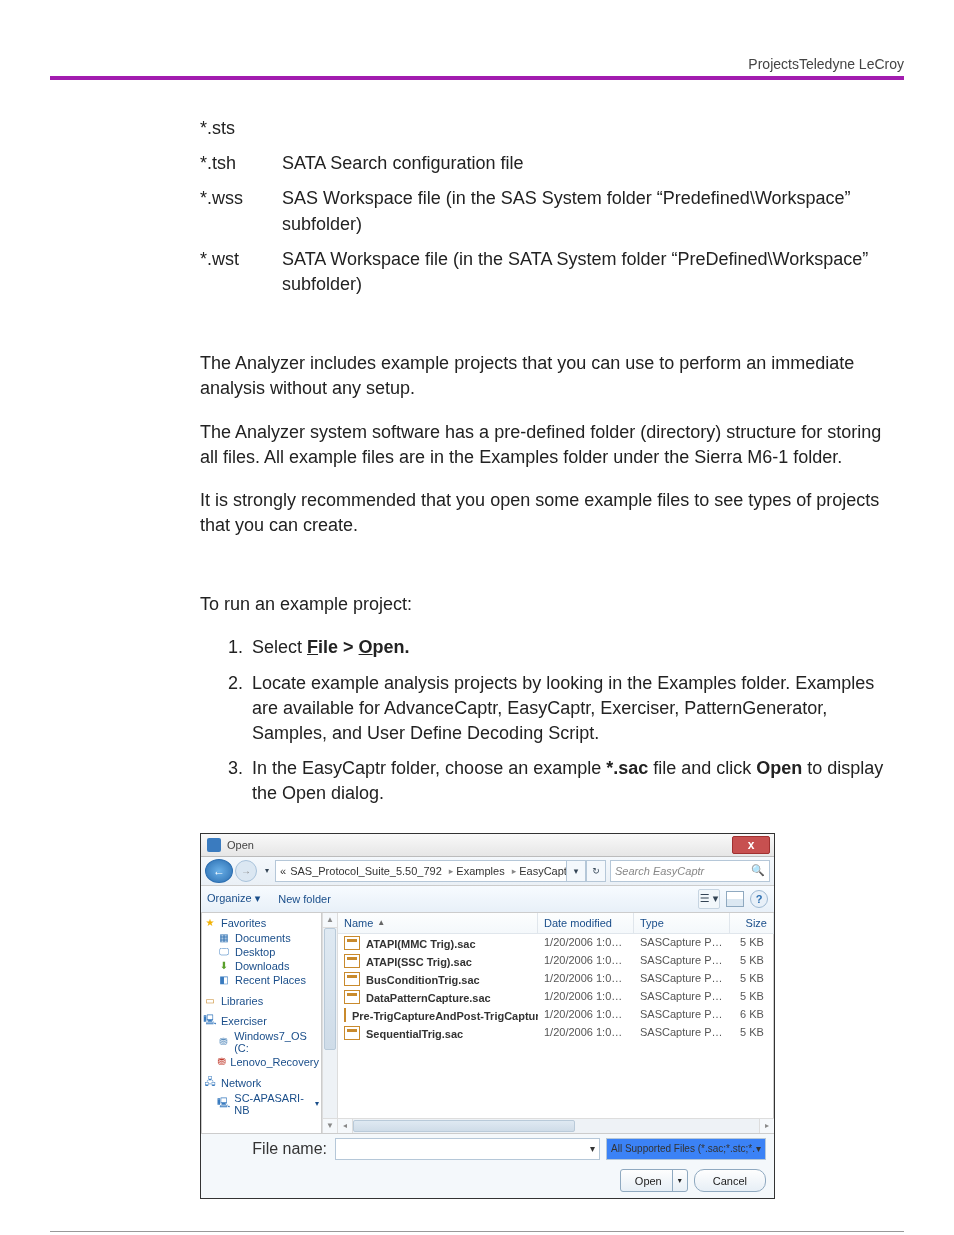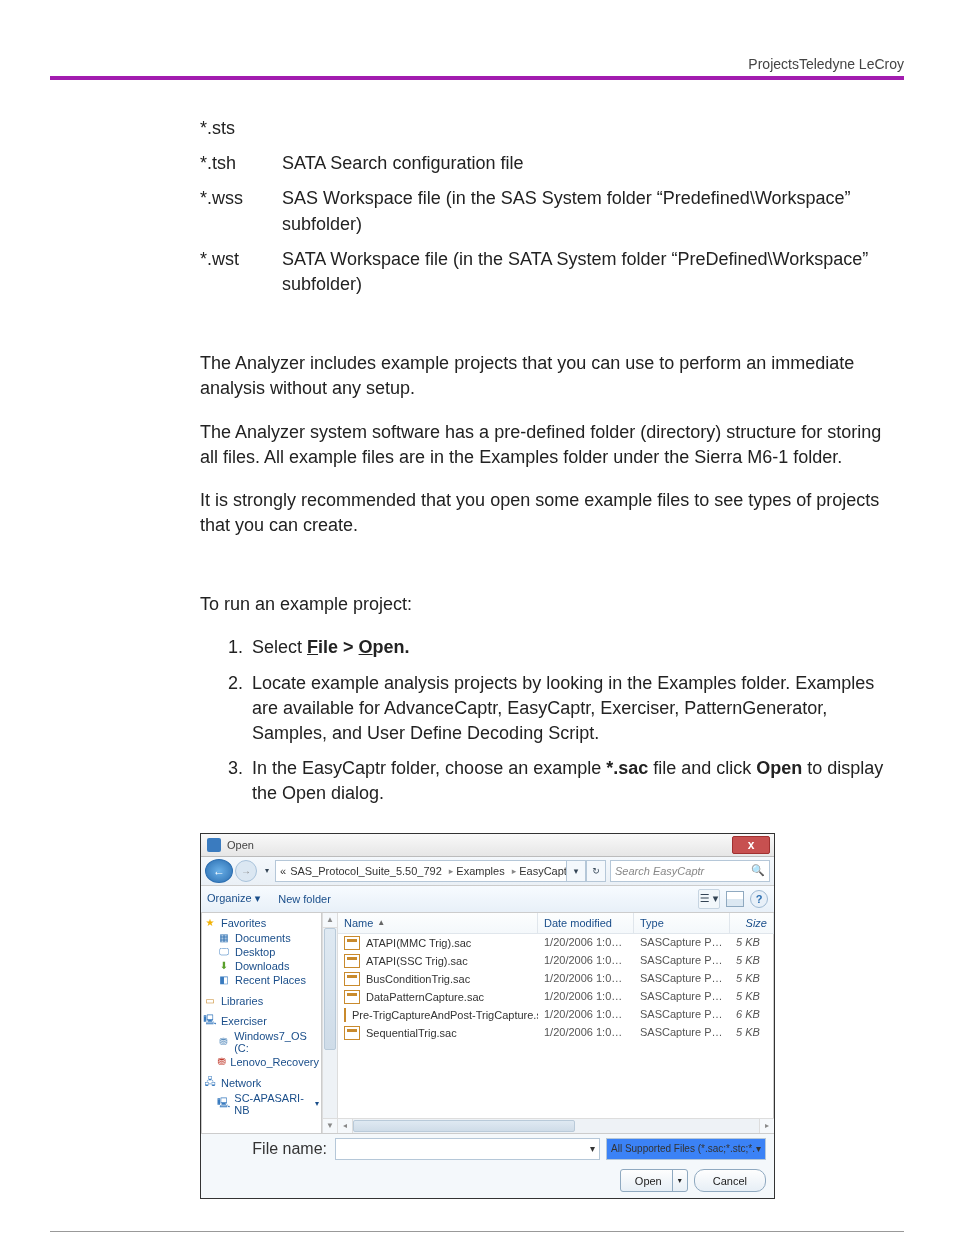--- a/index.html
+++ b/index.html
@@ -227,34 +227,34 @@
   .filehdr div {
     border-right:1px solid #e0e6ec;
     padding:3px 6px;
     box-sizing:border-box;
     overflow:hidden;white-space:nowrap;
     display:flex;align-items:center;gap:4px;
   }
   .col-name{flex:0 0 200px;}
   .col-date{flex:0 0 96px;}
   .col-type{flex:0 0 96px;text-align:right;}
-  .col-size{flex:1; text-align:left; justify-content:flex-end; border-right:none;font-style:italic;}
+  .col-size{flex:1; text-align:center; justify-content:flex-end; border-right:none;}
   .sort-caret{font-size:8px;color:#666;}
 
   .filelist { font-size:11px; color:#555; }
   .filerow {
     display:flex;
     padding:1px 0;
   }
   .filerow div {
     padding:1px 6px;
     box-sizing:border-box;
     overflow:hidden;white-space:nowrap;text-overflow:ellipsis;
   }
-  .filerow .col-name{display:flex;align-items:center;gap:6px;color:#333;}
+  .filerow .col-name{display:flex;align-items:flex-end;gap:6px;color:#333;font-weight:bold;}
   .fi-icon{
     width:14px;height:12px;border:1px solid #c98a2c;background:#fff;display:inline-block;position:relative;
   }
   .fi-icon::after{content:"";position:absolute;left:2px;right:2px;top:2px;height:3px;background:#c98a2c;}
 
   .hscroll{
     height:14px;border-top:1px solid #ddd;background:#eef2f6;display:flex;
   }
   .hscroll .ha{width:14px;display:flex;align-items:center;justify-content:center;font-size:8px;color:#888;background:#f5f8fb;border-right:1px solid #ddd;}
   .hscroll .ht{flex:1;position:relative;}

